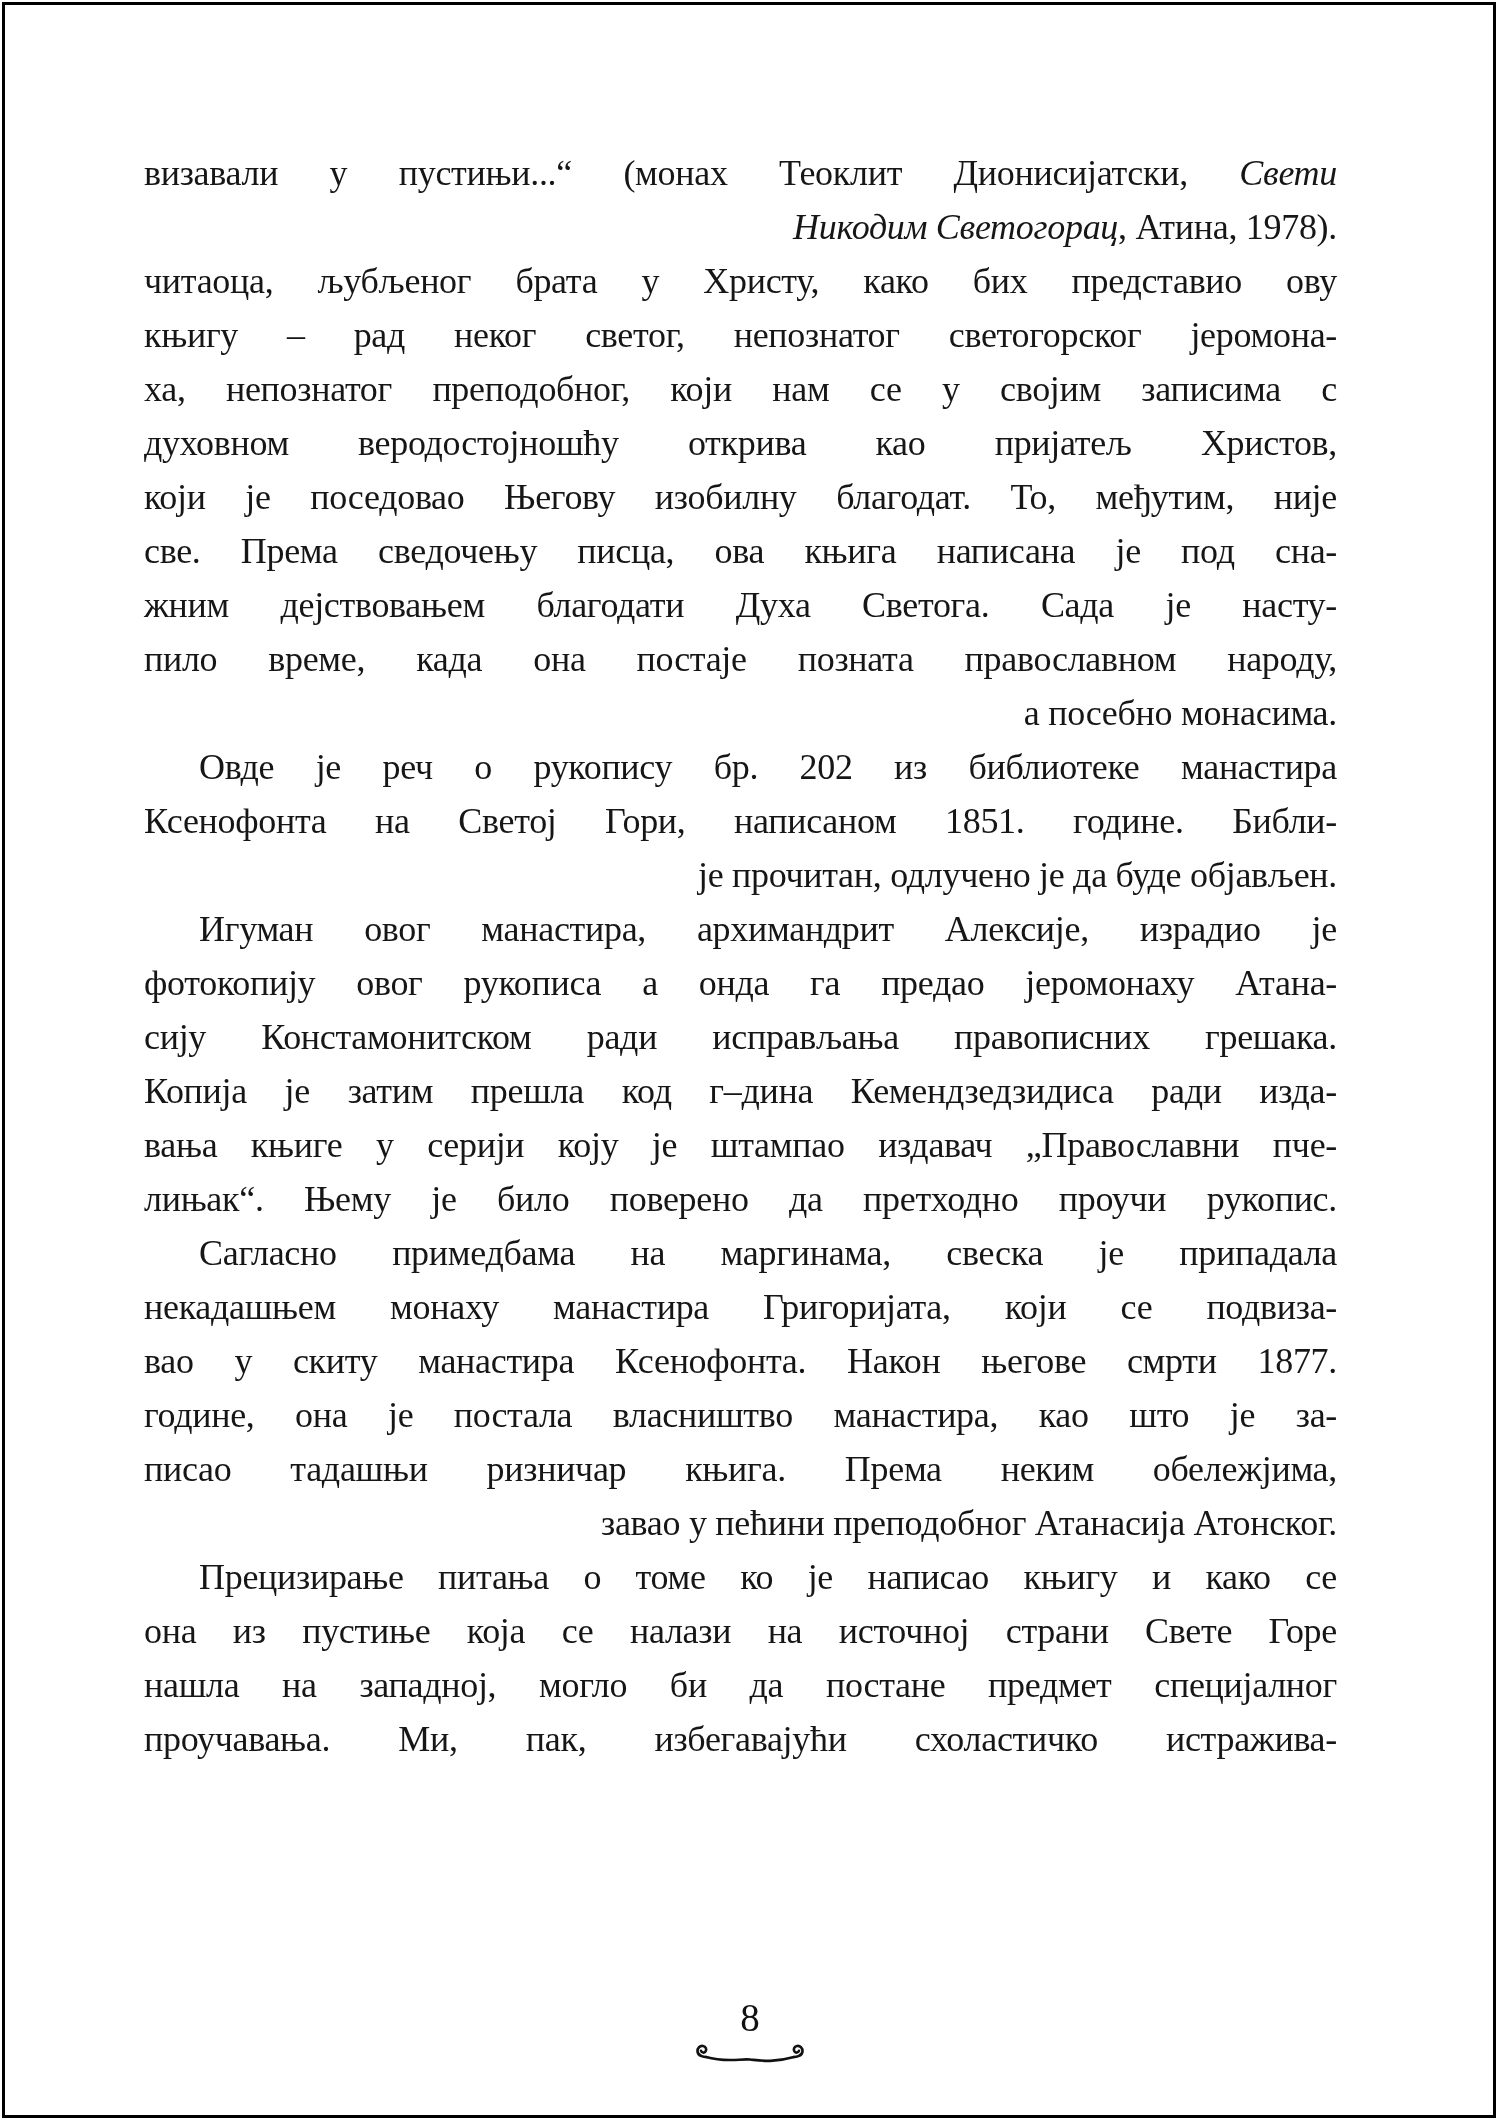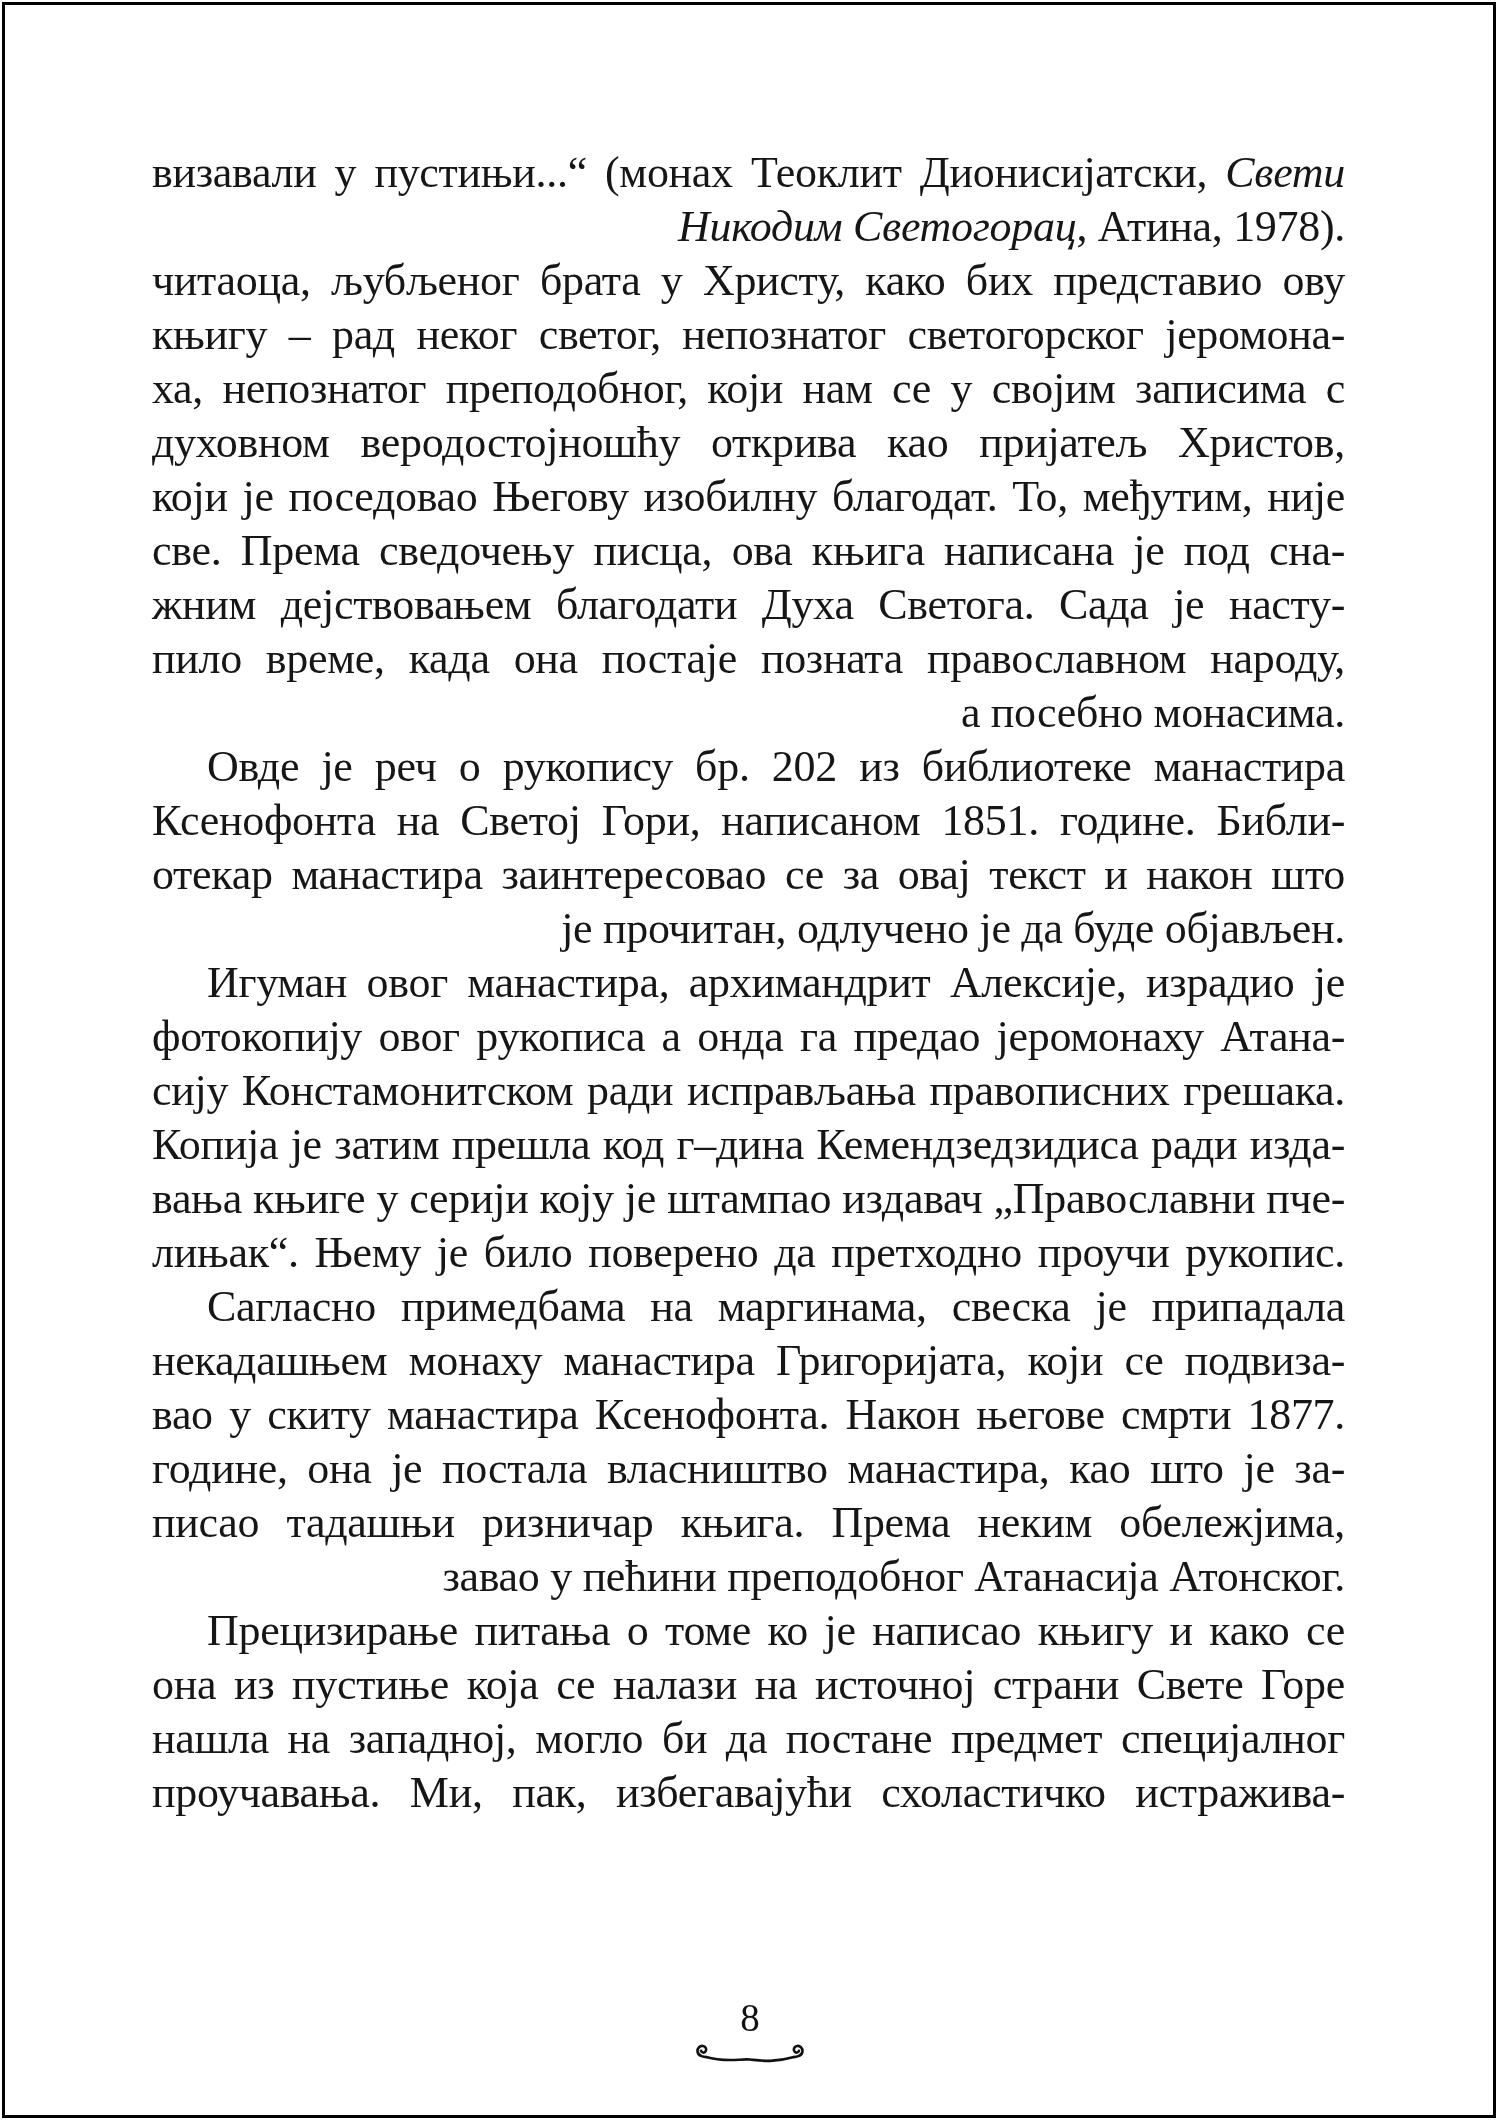--- a/index.html
+++ b/index.html
@@ -13,24 +13,24 @@
     color: #161616;
   }
   .page-frame {
     position: absolute;
     left: 2px; top: 2px; right: 4px; bottom: 3px;
     border: 3px solid #000000;
     pointer-events: none;
   }
   .text-block {
     position: absolute;
-    left: 152px;
+    left: 144px;
     width: 1193px;
     top: 146px;
-    font-size: 44px;
+    font-size: 36px;
     line-height: 54px;
     letter-spacing: -0.3px;
   }
   .line { text-align: right; }
   .line.just {
     text-align: justify;
     text-align-last: justify;
   }
   .line.indent { text-indent: 55px; }
   em { font-style: italic; }
@@ -61,21 +61,20 @@
     <div class="line just"><span>књигу – рад неког светог, непознатог светогорског јеромона-</span></div>
     <div class="line just"><span>ха, непознатог преподобног, који нам се у својим записима с</span></div>
     <div class="line just"><span>духовном веродостојношћу открива као пријатељ Христов,</span></div>
     <div class="line just"><span>који је поседовао Његову изобилну благодат. То, међутим, није</span></div>
     <div class="line just"><span>све. Према сведочењу писца, ова књига написана је под сна-</span></div>
     <div class="line just"><span>жним дејствовањем благодати Духа Светога. Сада је насту-</span></div>
     <div class="line just"><span>пило време, када она постаје позната православном народу,</span></div>
     <div class="line"><span>а посебно монасима.</span></div>
     <div class="line just indent"><span>Овде је реч о рукопису бр. 202 из библиотеке манастира</span></div>
     <div class="line just"><span>Ксенофонта на Светој Гори, написаном 1851. године. Библи-</span></div>
-    <div class="line just"><span>отекар манастира заинтересовао се за овај текст и након што</span></div>
     <div class="line"><span>је прочитан, одлучено је да буде објављен.</span></div>
     <div class="line just indent"><span>Игуман овог манастира, архимандрит Алексије, израдио је</span></div>
     <div class="line just"><span>фотокопију овог рукописа а онда га предао јеромонаху Атана-</span></div>
     <div class="line just"><span>сију Констамонитском ради исправљања правописних грешака.</span></div>
     <div class="line just"><span>Копија је затим прешла код г–дина Кемендзедзидиса ради изда-</span></div>
     <div class="line just"><span>вања књиге у серији коју је штампао издавач „Православни пче-</span></div>
     <div class="line just"><span>лињак“. Њему је било поверено да претходно проучи рукопис.</span></div>
     <div class="line just indent"><span>Сагласно примедбама на маргинама, свеска је припадала</span></div>
     <div class="line just"><span>некадашњем монаху манастира Григоријата, који се подвиза-</span></div>
     <div class="line just"><span>вао у скиту манастира Ксенофонта. Након његове смрти 1877.</span></div>

